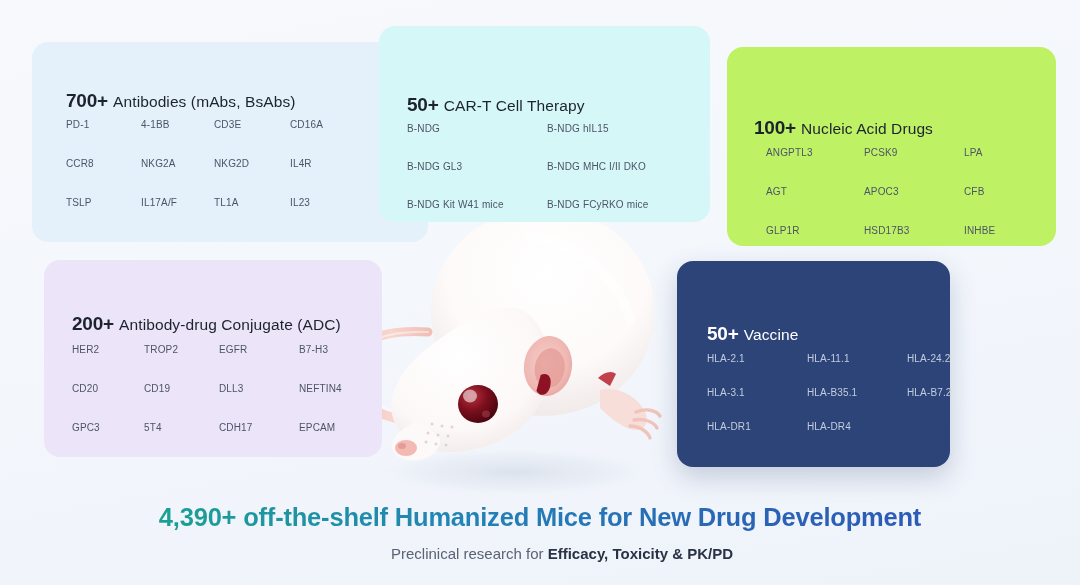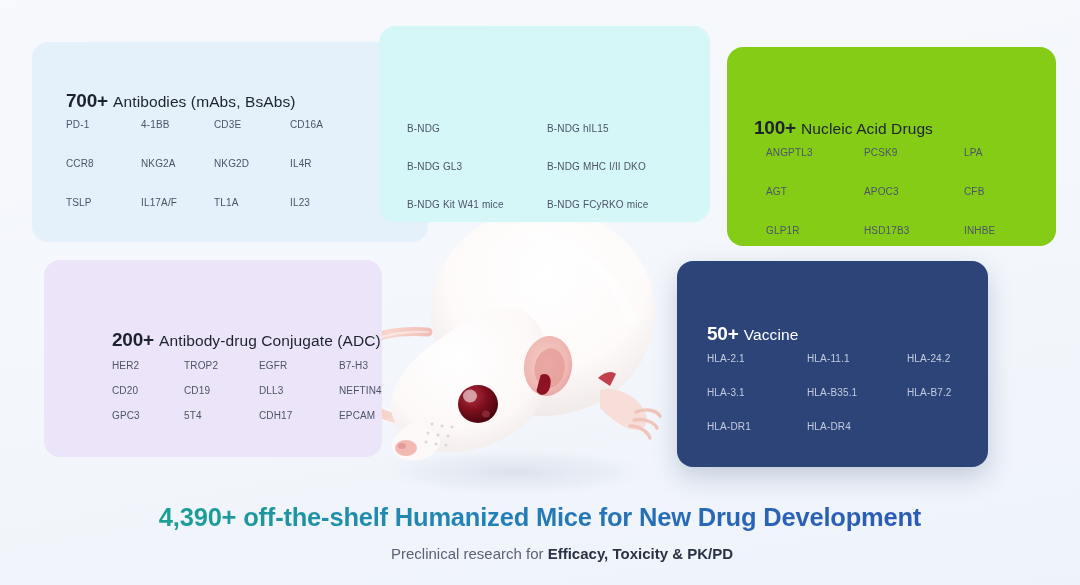--- a/index.html
+++ b/index.html
@@ -46,34 +46,34 @@
   #card-antibodies .card-title{ position:absolute; top:-30px; left:0; }
   #card-antibodies .grid{ grid-template-columns:75px 73px 76px auto; row-gap:29px; }
 
   
   #card-cart{ left:379px; top:26px; width:331px; height:196px; background:#d6f7f7; }
   #card-cart .inner{ top:98px; left:28px; }
   #card-cart .card-title{ position:absolute; top:-30px; left:0; }
   #card-cart .grid{ grid-template-columns:140px auto; row-gap:28px; }
 
   
-  #card-nucleic{ left:727px; top:47px; width:329px; height:199px; background:#84cc16; }
+  #card-nucleic{ left:727px; top:47px; width:329px; height:199px; background:#bef264; }
   #card-nucleic .inner{ top:101px; left:27px; }
   #card-nucleic .card-title{ position:absolute; top:-31px; left:0; }
   #card-nucleic .grid{ grid-template-columns:98px 100px auto; row-gap:29px;margin-left:12px; }
 
   
   #card-adc{ left:44px; top:260px; width:338px; height:197px; background:#ece4f8; }
-  #card-adc .inner{ top:101px; left:28px;margin-left:40px; }
+  #card-adc .inner{ top:85px; left:28px; }
   #card-adc .card-title{ position:absolute; top:-32px; left:0; }
-  #card-adc .grid{ grid-template-columns:72px 75px 80px auto; row-gap:15px; }
+  #card-adc .grid{ grid-template-columns:72px 75px 80px auto; row-gap:29px; }
 
   
   #card-vaccine{
-    left:677px; top:261px; width:311px; height:206px;
+    left:677px; top:261px; width:273px; height:206px;
     background:#2d4478;
     box-shadow:0 10px 26px rgba(35,58,110,.22);
   }
   #card-vaccine .inner{ top:93px; left:30px; }
   #card-vaccine .card-title{ position:absolute; top:-31px; left:0; color:#ffffff; }
   #card-vaccine .grid{ grid-template-columns:100px 100px auto; row-gap:24px; }
   #card-vaccine .grid span{ color:#c3ccdf; }
 
   
   .headline{
@@ -207,20 +207,24 @@
         <span>TSLP</span>
         <span>IL17A/F</span>
         <span>TL1A</span>
         <span>IL23</span>
       </div>
     </div>
   </div>
 
   <div class="card" id="card-cart">
     <div class="inner">
+      <div class="card-title">
+        <span class="num">50+ </span>
+        <span>CAR-T Cell Therapy</span>
+      </div>
       <div class="grid">
         <span>B-NDG</span>
         <span>B-NDG hIL15</span>
         <span>B-NDG GL3</span>
         <span>B-NDG MHC I/II DKO</span>
         <span>B-NDG Kit W41 mice</span>
         <span>B-NDG FCyRKO mice</span>
       </div>
     </div>
   </div>

